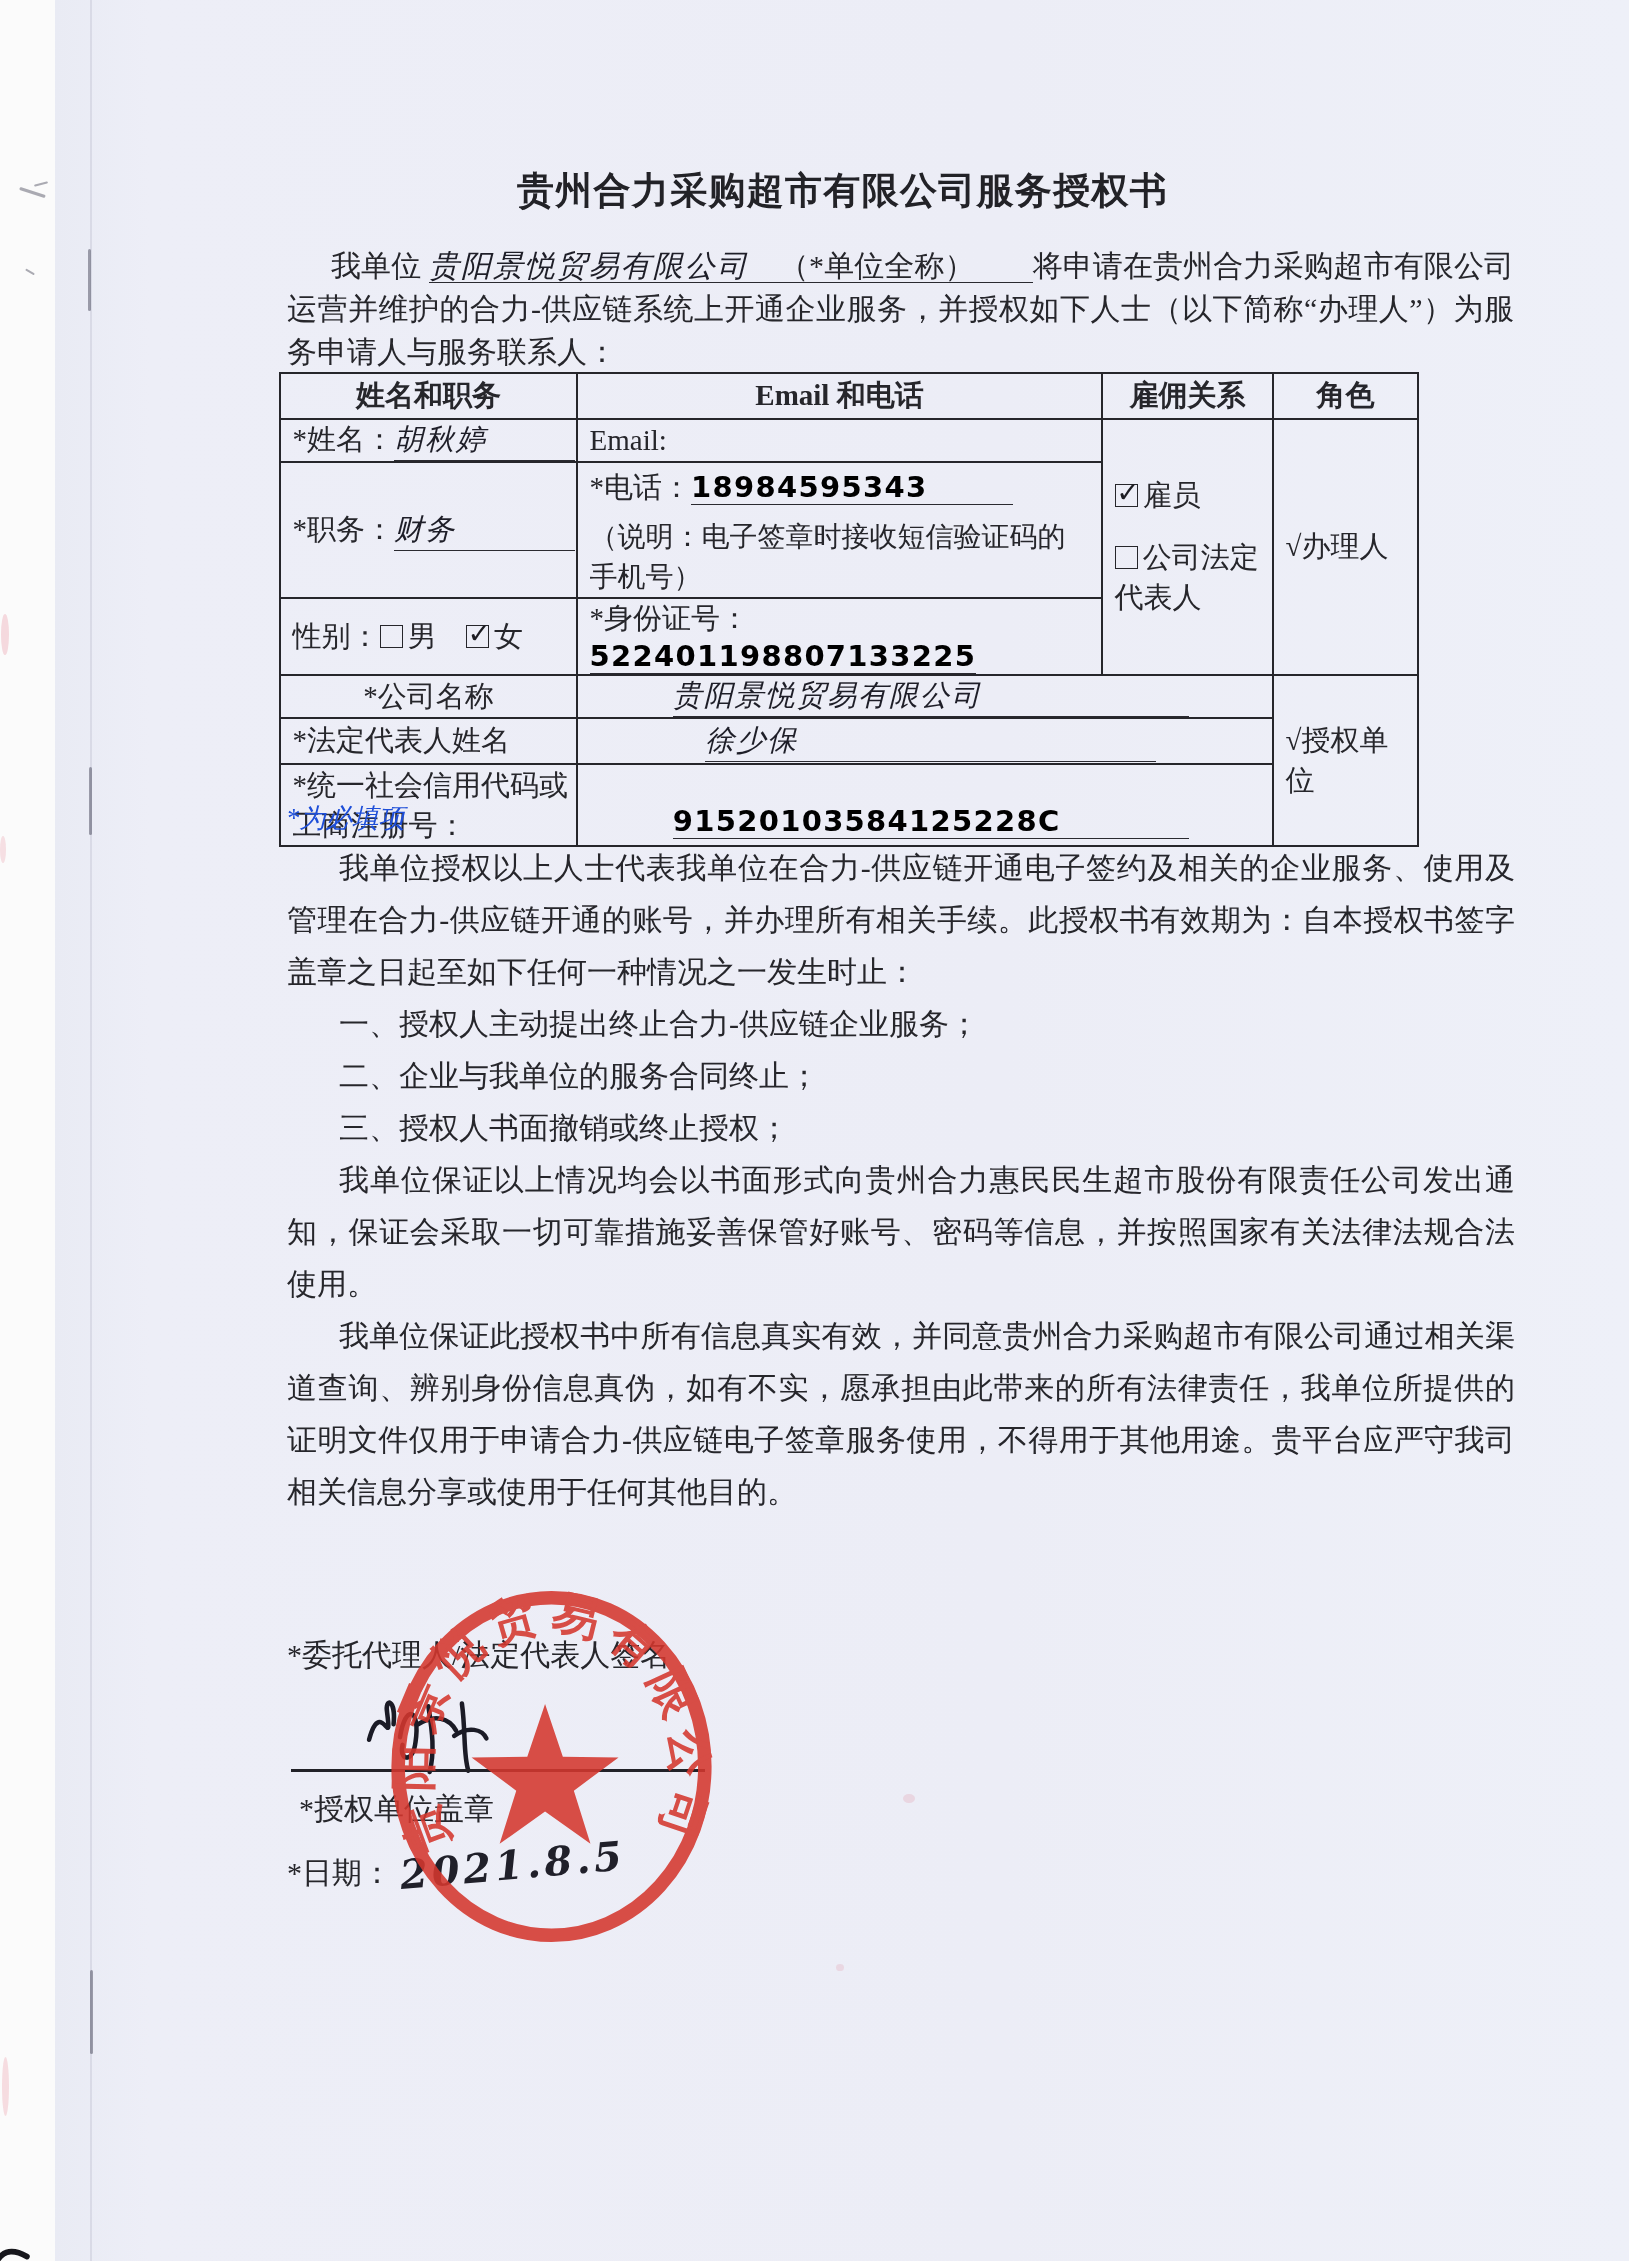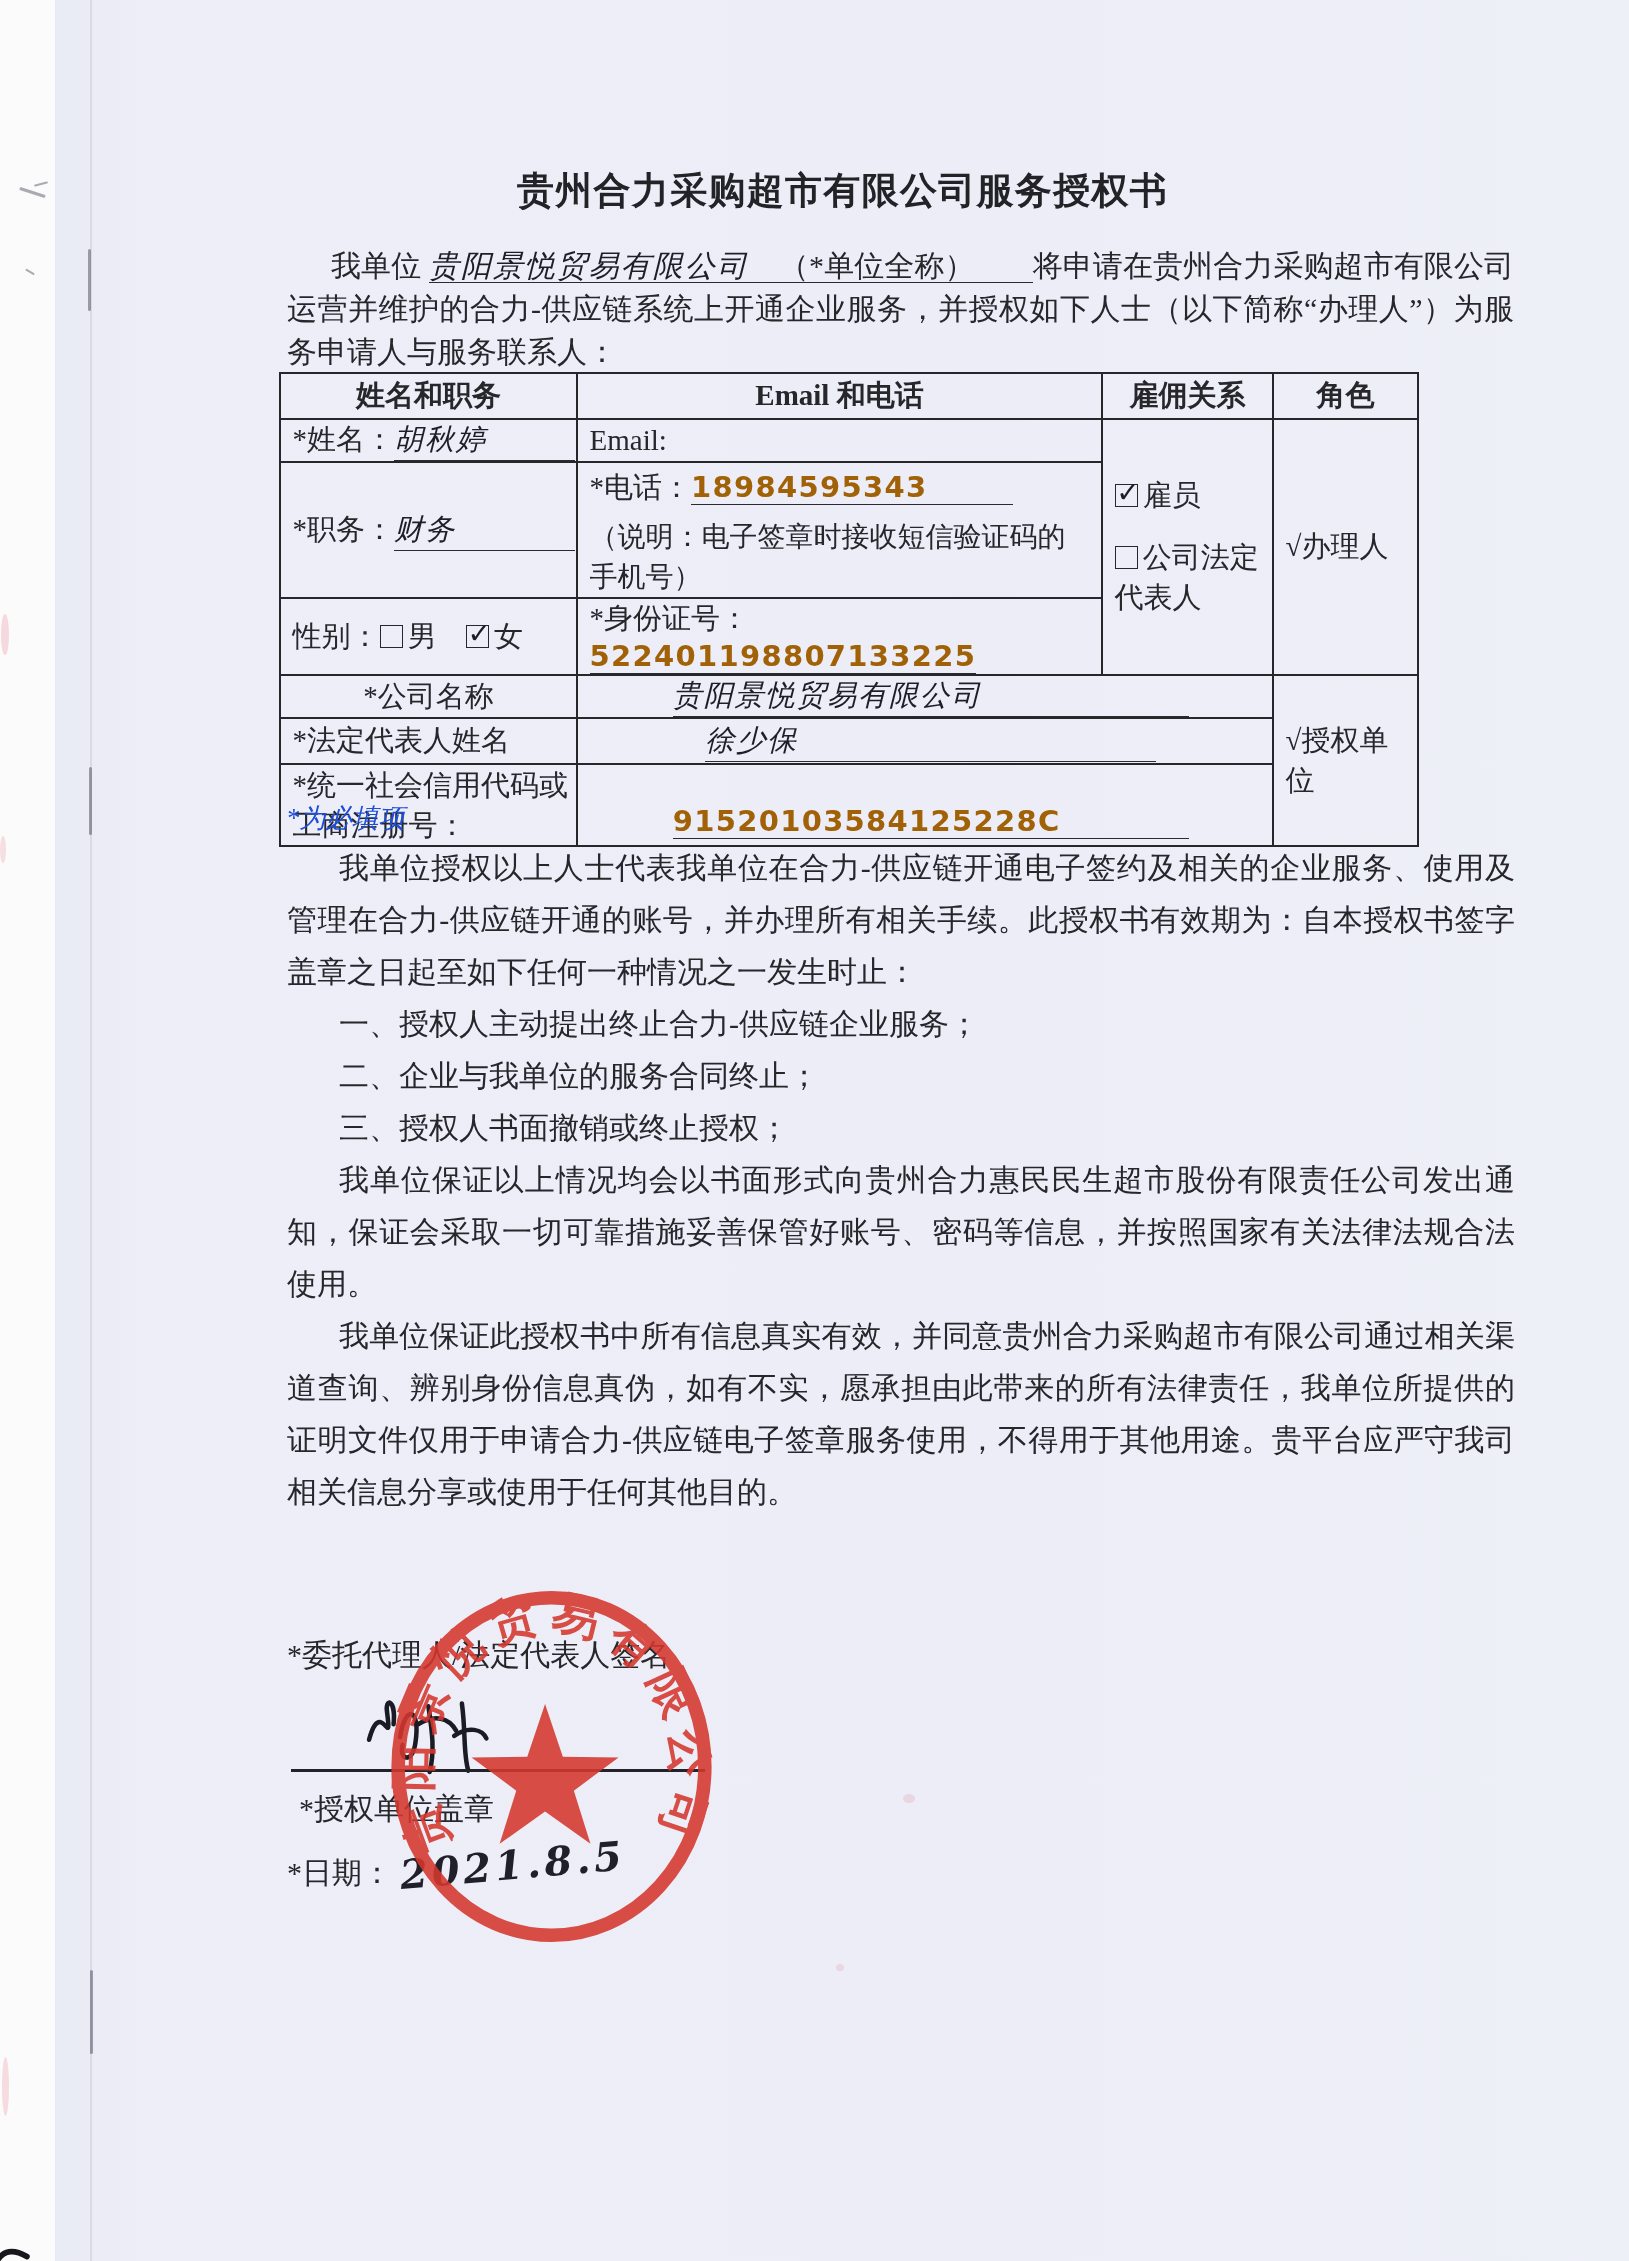--- a/index.html
+++ b/index.html
@@ -23,21 +23,21 @@
     position:absolute;left:55px;right:0;top:166px;text-align:center;
     font-size:37px;font-weight:bold;letter-spacing:1.3px;color:#222227;
   }
   .intro{
     position:absolute;left:287px;right:116px;top:244px;
     font-size:30px;line-height:43px;text-indent:44px;text-align:justify;
   }
   .blank{border-bottom:1.9px solid #2a2a30;}
   .blank.pad{padding-right:58px;}
   .hand{font-style:italic;letter-spacing:1.9px;color:#1e1e28;}
-  .num{font-family:"DejaVu Sans",sans-serif;font-weight:bold;font-style:normal;letter-spacing:1.3px;font-size:29px;color:#a16207;}
+  .num{font-family:"DejaVu Sans",sans-serif;font-weight:bold;font-style:normal;letter-spacing:1.3px;font-size:29px;color:#000000;}
 
   table.form{
     position:absolute;left:279px;top:372px;border-collapse:collapse;table-layout:fixed;
   }
   table.form td,table.form th{
     border:2.6px solid #26262b;font-size:29px;font-weight:normal;
     vertical-align:middle;padding:0 0 0 11.6px;text-align:left;overflow:hidden;
   }
   table.form th{text-align:center;padding:0;font-weight:600;}
   .cb{display:inline-block;width:21px;height:21px;border:1.9px solid #26262b;position:relative;vertical-align:-1.9px;margin-right:5.2px;background:transparent;}

